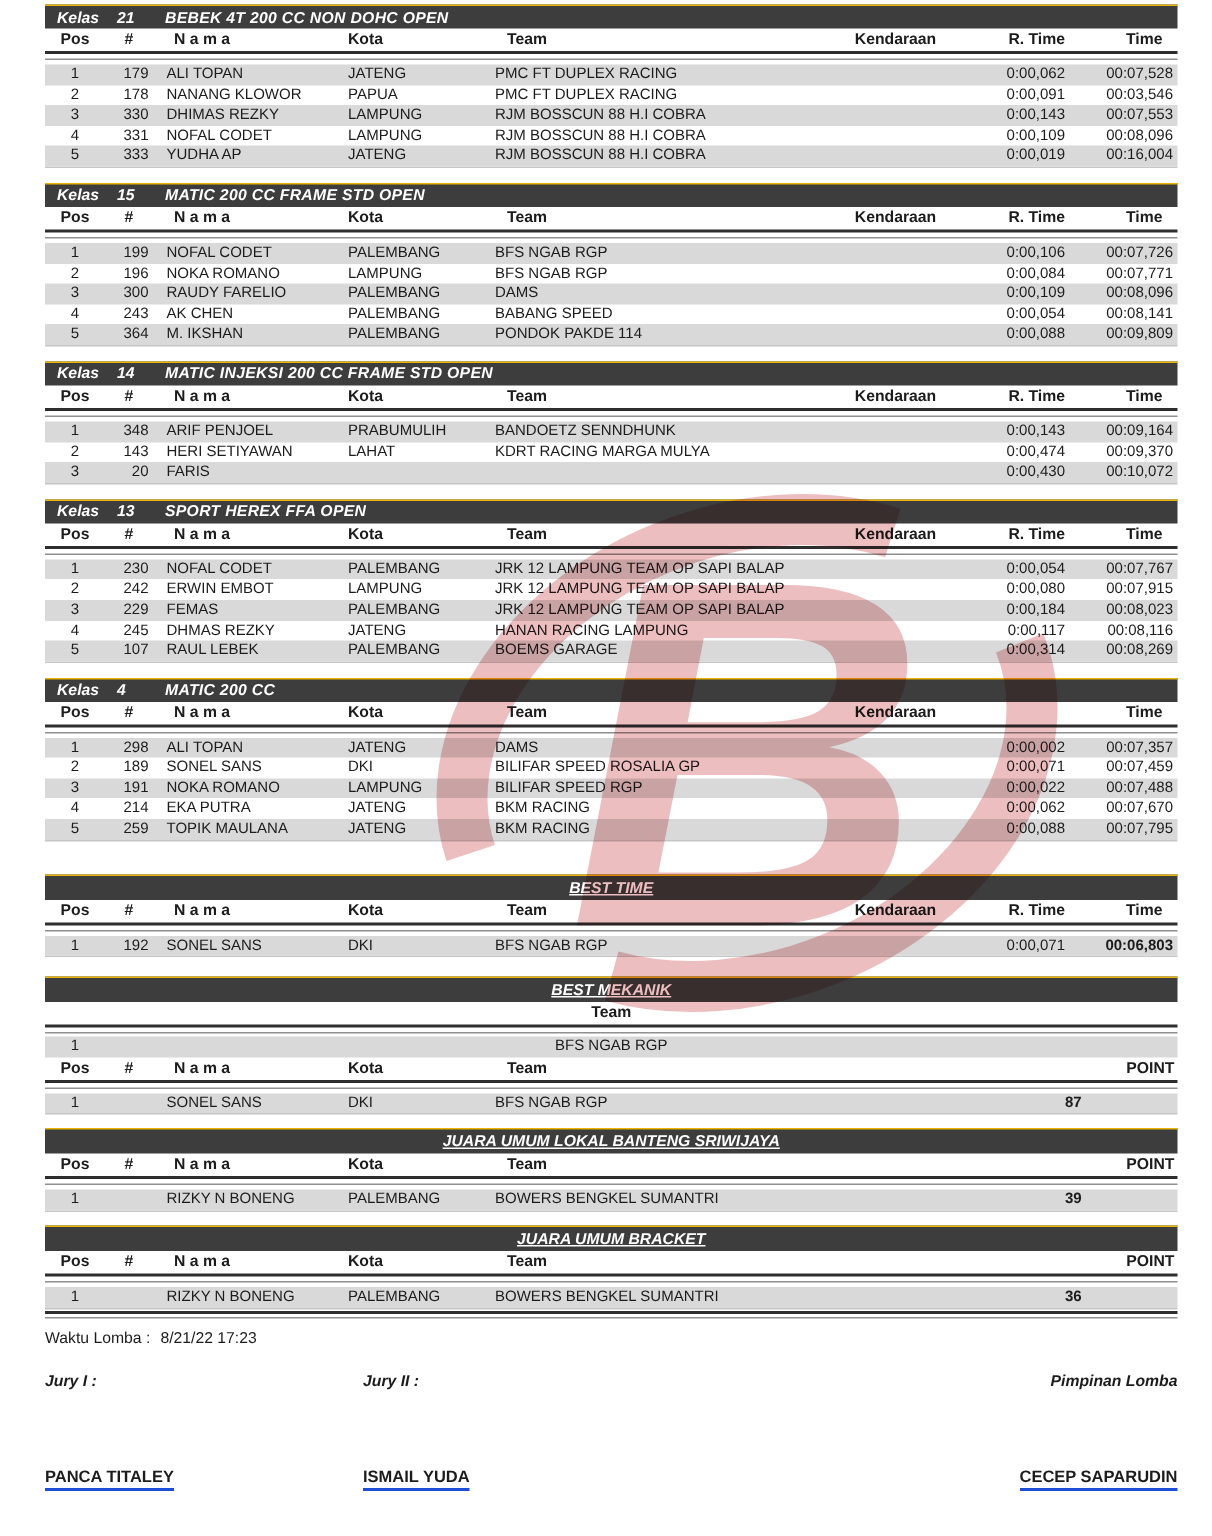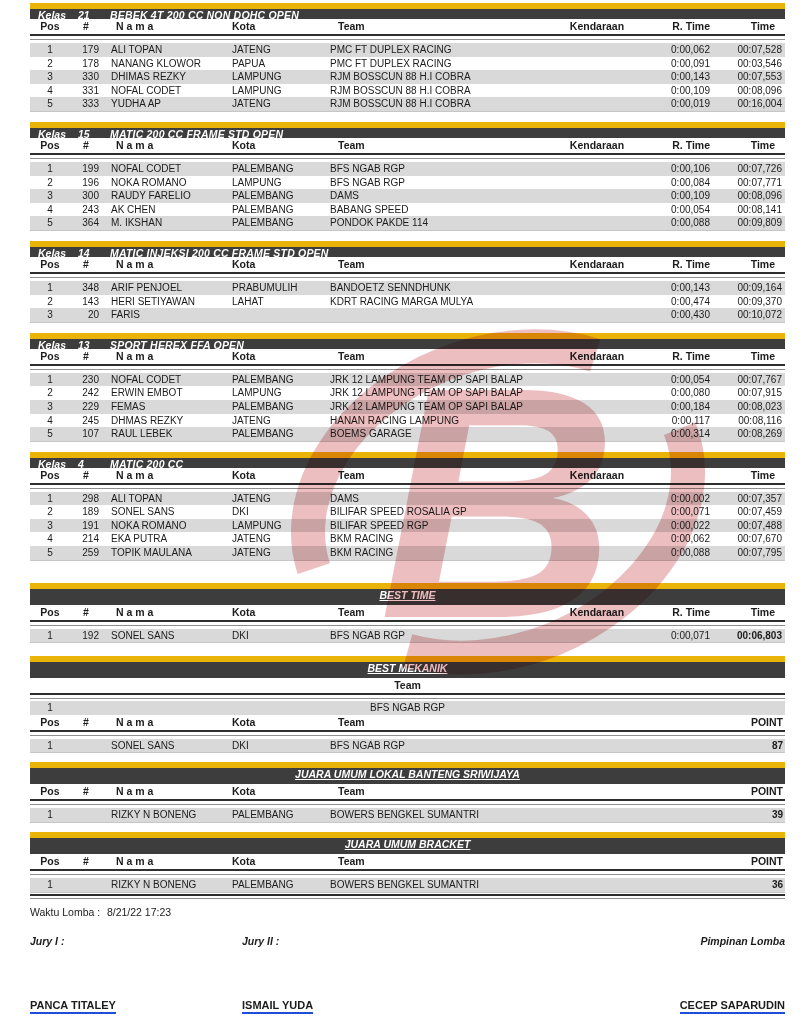--- a/index.html
+++ b/index.html
@@ -5,21 +5,21 @@
   html,body{margin:0;padding:0;}
   body{
     width:808px;height:1024px;background:#ffffff;position:relative;overflow:hidden;
     font-family:"Liberation Sans",sans-serif;color:#1c1c1c;
   }
   .page{position:relative;padding:3px 23px 0 30px;width:755px;}
 
   
   .bar{
     height:16px;background:#3d3d3d;color:#fff;font-size:10.5px;font-weight:bold;font-style:italic;
-    display:flex;border-top:6px solid #eab308;
+    display:flex;align-items:center;border-top:1px solid #eab308;
   }
   .bar-left{justify-content:flex-start;padding-left:8px;box-sizing:border-box;}
   .bar-center{justify-content:center;text-decoration:underline;}
   .kelas-label{display:inline-block;width:40px;}
   .kelas-num{display:inline-block;width:26px;}
   .kelas-title{margin-left:6px;letter-spacing:.2px;}
 
   
   .head8,.row8{display:grid;grid-template-columns:40px 32px 8px 120px 100px 222px 90px 68px 75px;}
   .head6,.row6{display:grid;grid-template-columns:40px 32px 8px 120px 100px 1fr 75px;}
@@ -42,21 +42,21 @@
   .row>div{line-height:13.6px;white-space:nowrap;overflow:hidden;}
   .tbody>.row:nth-child(odd){background:#d9d9d9;}
   .c-pos{text-align:center;}
   .c-num{text-align:right;padding-right:3px;}
   .c-nama{padding-left:1px;}
   .c-kota{padding-left:2px;}
   .c-team{padding-left:0px;}
   .c-kend{text-align:center;}
   .c-rt{text-align:right;}
   .c-tm{text-align:right;padding-right:3px;}
-  .c-pt{text-align:right;padding-right:2px;font-weight:bold;}
+  .c-pt{padding-right:2px;font-weight:bold;}
   .emph{font-weight:bold;}
   .row-mek{display:grid;grid-template-columns:40px 1fr 40px;}
   .c-team-center{text-align:center;}
 
   
   .section{margin-bottom:10px;}
   .sec-kelas .tbody,.sec-best .tbody,.sec-juara .tbody{border-bottom:1px solid #c6c6c6;}
   .sec-best{margin-top:22px;margin-bottom:13px;}
   .sec-mekanik{margin-bottom:0;}
   .sec-mekanik .tbody{margin-top:2px;border-bottom:none;}

